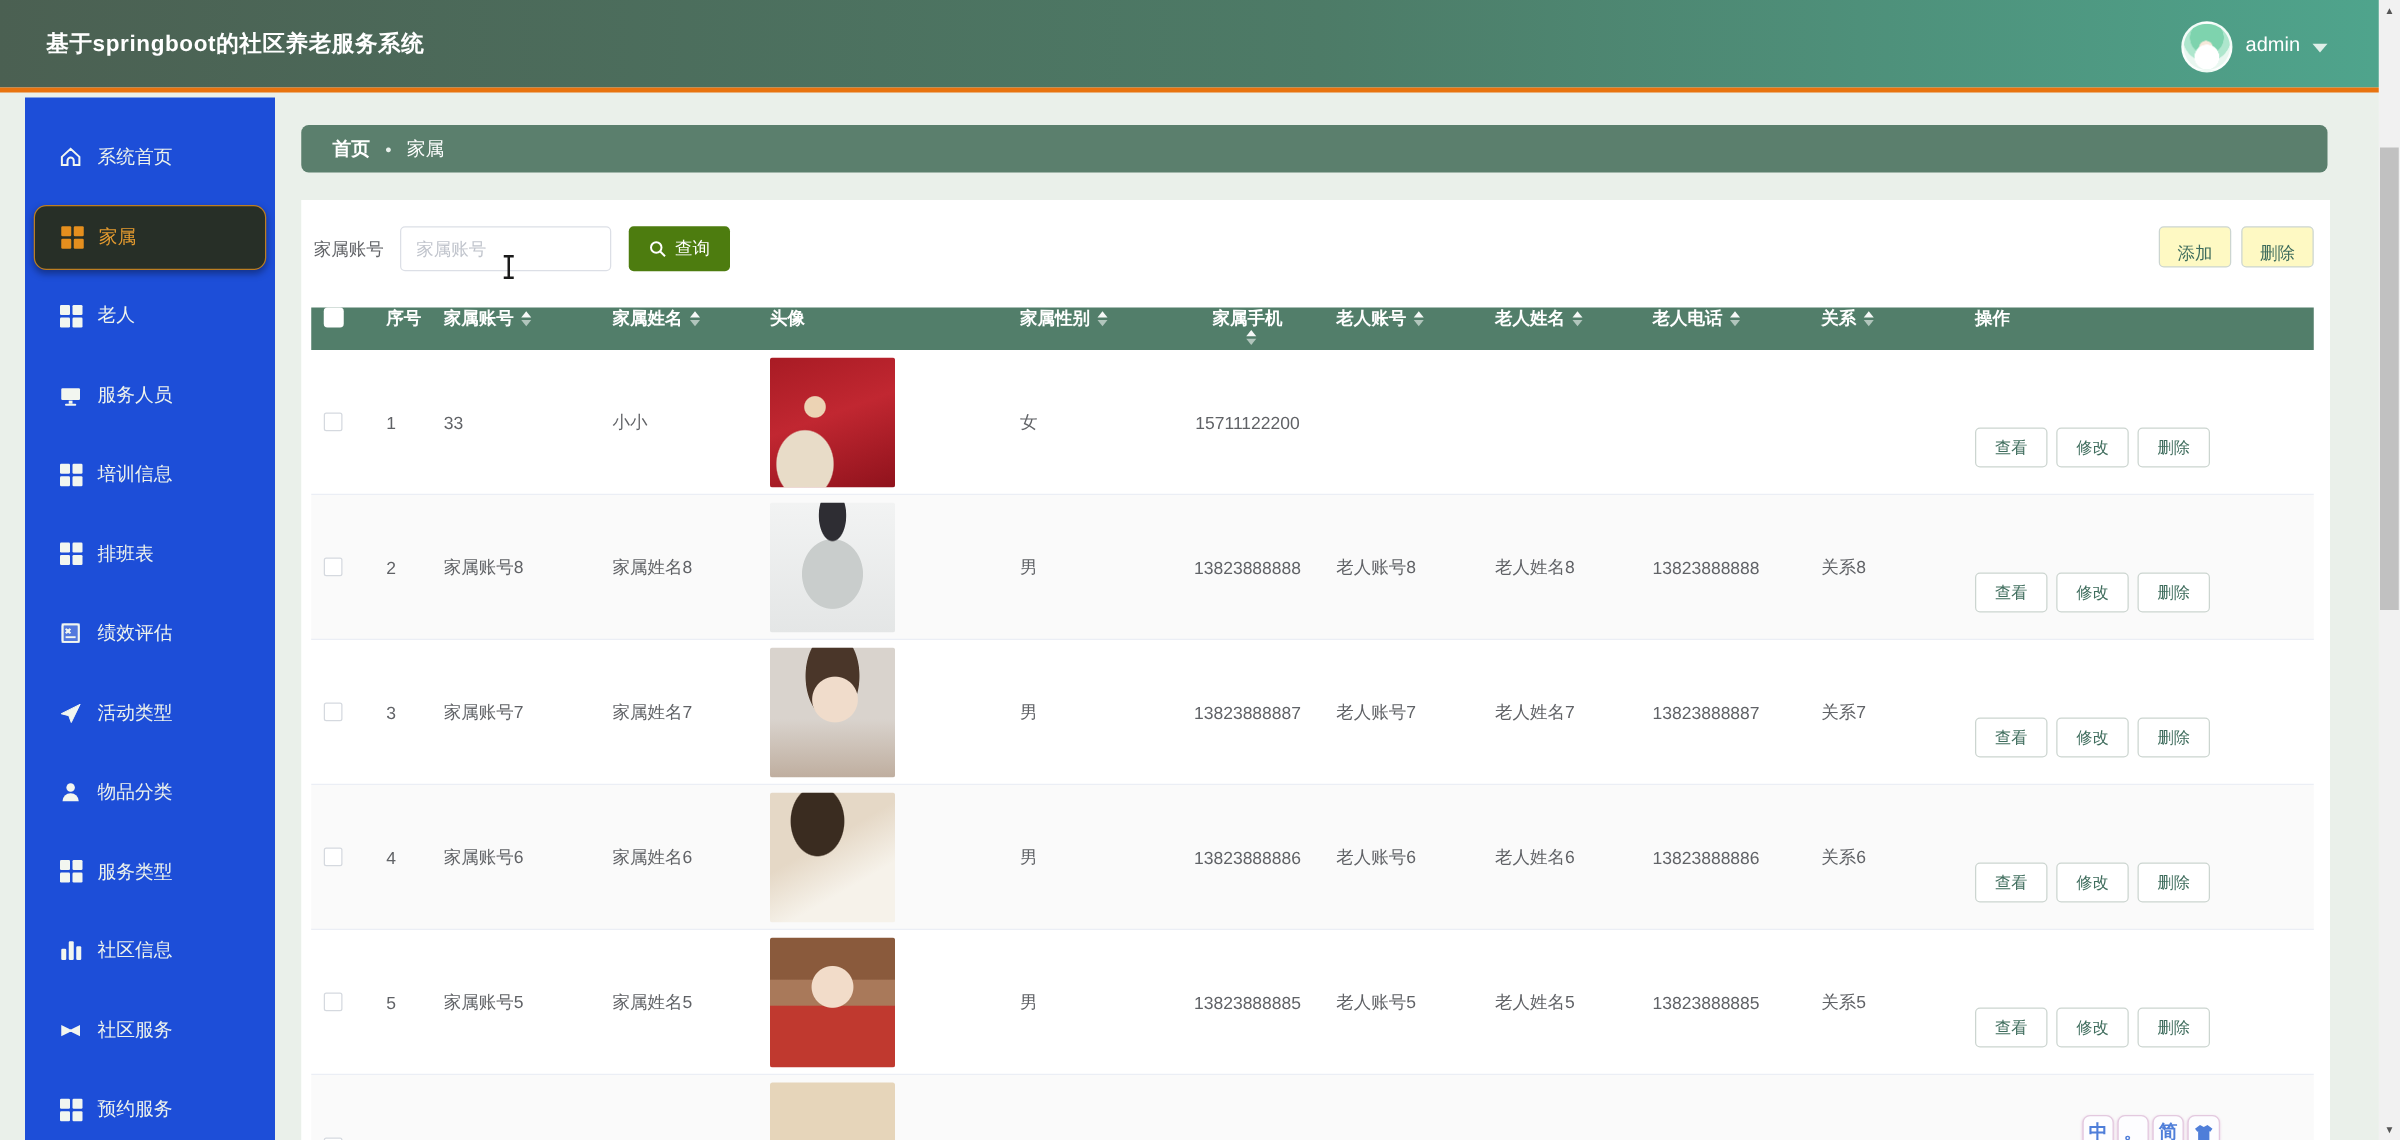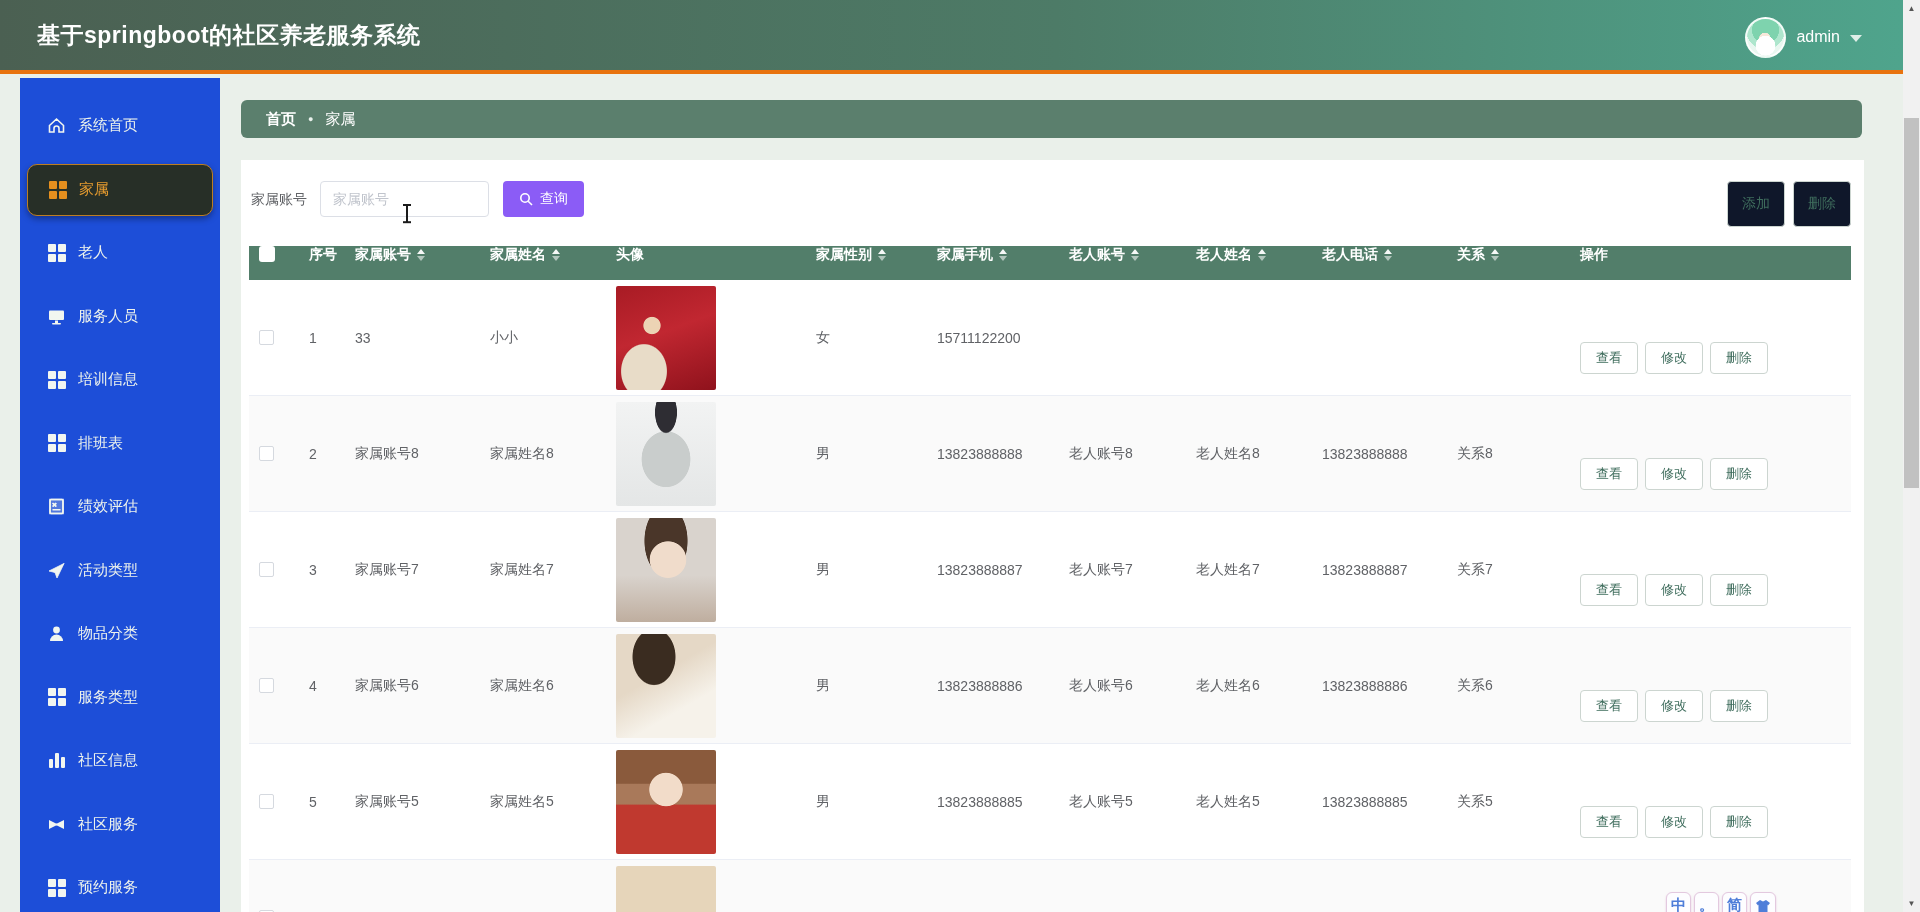--- a/index.html
+++ b/index.html
@@ -4,21 +4,21 @@
 <style>
   * { margin:0; padding:0; box-sizing:border-box; }
   html,body { width:1920px; height:912px; }
   body { font-family:"Liberation Sans","DejaVu Sans",sans-serif; overflow:hidden; background:#eaf0ea; }
   .app { position:relative; width:1920px; height:912px; overflow:hidden; }
 
   
   .hdr { position:absolute; left:0; top:0; width:1920px; height:74px;
          background:linear-gradient(90deg,#4b6052 0%,#4d7b67 55%,#4fa58d 100%);
          border-bottom:4px solid #e8730f; display:flex; align-items:center; z-index:5; }
-  .hdr-title { color:#fff; font-size:23px; font-weight:bold; margin-left:37px; letter-spacing:.5px; }
+  .hdr-title { color:#fff; font-size:18px; font-weight:bold; margin-left:37px; letter-spacing:.5px; }
   .hdr-user { position:absolute; right:58px; top:0; height:74px; display:flex; align-items:center; gap:10px; }
   .hdr-avatar { width:41px; height:41px; border-radius:50%; border:2px solid rgba(255,255,255,.85);
          background:
            radial-gradient(circle at 50% 72%, #ffffff 0 30%, rgba(255,255,255,0) 31%),
            radial-gradient(circle at 48% 52%, #f7e8da 0 20%, rgba(0,0,0,0) 21%),
            radial-gradient(circle at 50% 30%, #7ed3ae 0 42%, #aee6cd 43% 60%, #e9f7f0 61% 100%); }
   .hdr-name { color:#fff; font-size:16px; }
   .caret-down { width:0; height:0; border-left:6px solid transparent; border-right:6px solid transparent;
          border-top:7px solid #dfeee8; margin-top:2px; }
 
@@ -48,34 +48,34 @@
   .crumb .dot { font-size:9px; margin:0 12px; color:#e9f1ec; }
 
   .panel { position:absolute; left:21px; top:82px; width:1623px; height:830px; background:#fff; }
 
   
   .srow { position:relative; height:57px; padding:21px 0 0 10px; display:flex; align-items:flex-start; }
   .srow-label { font-size:14px; color:#606266; line-height:36px; margin-right:13px; }
   .sinput { width:169px; height:36px; border:1px solid #dcdfe6; border-radius:4px; padding:0 12px;
             font-size:14px; color:#333; outline:none; font-family:inherit; }
   .sinput::placeholder { color:#c0c4cc; }
-  .qbtn { margin-left:14px; height:36px; padding:0 16px; background:#8b5cf6; color:#fff; border:none;
+  .qbtn { margin-left:14px; height:36px; padding:0 16px; background:#4d7c0f; color:#fff; border:none;
           border-radius:4px; font-size:14px; display:flex; align-items:center; gap:7px; cursor:pointer; font-family:inherit; }
   .right-btns { position:absolute; right:13px; top:21px; display:flex; gap:8px; }
-  .obtn { height:46px; padding:12px 14px; background:#0f172a; border:1px solid #ccd5d0; border-radius:4px;
+  .obtn { height:33px; padding:12px 14px; background:#fef9c3; border:1px solid #ccd5d0; border-radius:4px;
           color:#3f6d5d; font-size:14px; cursor:pointer; font-family:inherit; }
 
   
   .tbl { margin:29px 13px 0 8px; font-size:14px; color:#606266; }
   .trow { display:flex; align-items:center; height:116px; border-bottom:1px solid #ebeef5; background:#fff; }
   .trow.stripe { background:#fafafa; }
   .thead { display:flex; align-items:flex-start; height:34px; background:#527e6a; color:#fff; font-weight:bold; }
   .cell { padding-left:10px; flex:0 0 auto; display:flex; align-items:center; }
   .c0{width:50px;} .c1{width:46px;} .c2{width:135px;} .c3{width:126px;} .c4{width:200px;}
-  .c5{width:121px;} .c6{width:132px;} .c7{width:127px;} .c8{width:126px;} .c9{width:135px;}
+  .c5{width:121px;} .c6{width:132px;flex-direction:column;} .c7{width:127px;} .c8{width:126px;} .c9{width:135px;}
   .c10{width:123px;} .c11{flex:1 1 auto;}
   .sort { display:inline-flex; flex-direction:column; margin-left:6px; gap:2px; }
   .sort i { display:block; width:0; height:0; border-left:4px solid transparent; border-right:4px solid transparent; }
   .sort .up { border-bottom:5px solid rgba(255,255,255,.95); }
   .sort .dn { border-top:5px solid rgba(255,255,255,.55); }
   .hcb { width:16px; height:16px; background:#fff; border-radius:3px; }
   .rcb { width:15px; height:15px; background:#fff; border:1px solid #d5d9df; border-radius:2px; }
   .avatar { width:100px; height:104px; border-radius:2px; }
   .av1 { background: radial-gradient(circle at 36% 38%, #ecd3b4 0 9%, rgba(0,0,0,0) 10%),
                      radial-gradient(ellipse at 28% 82%, #e8dcc8 0 22%, rgba(0,0,0,0) 23%),

